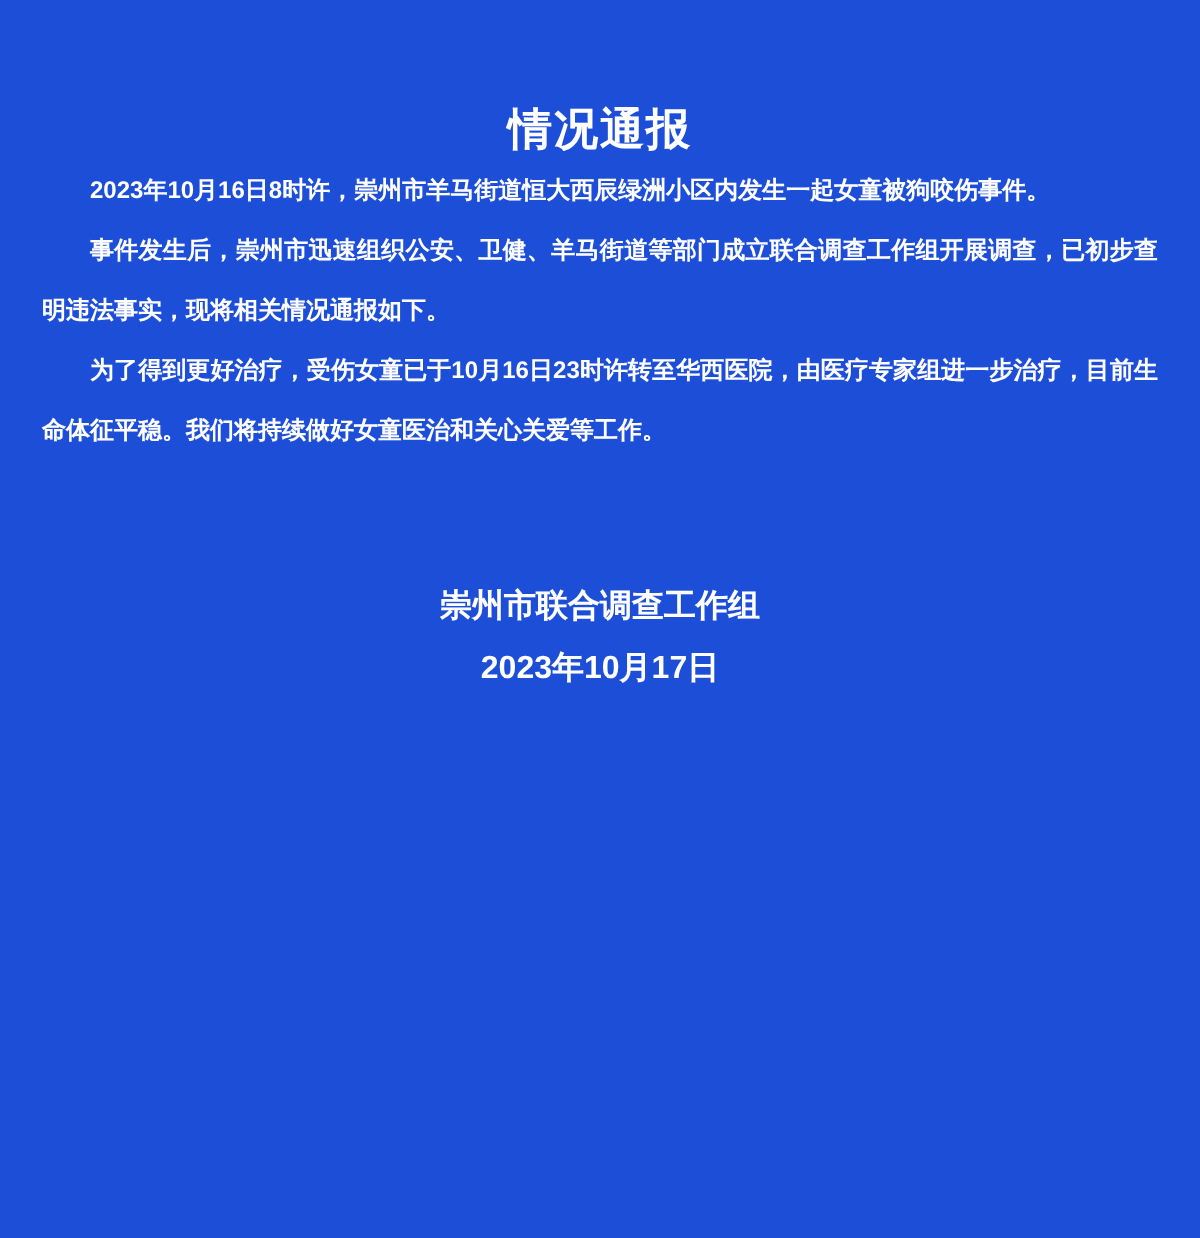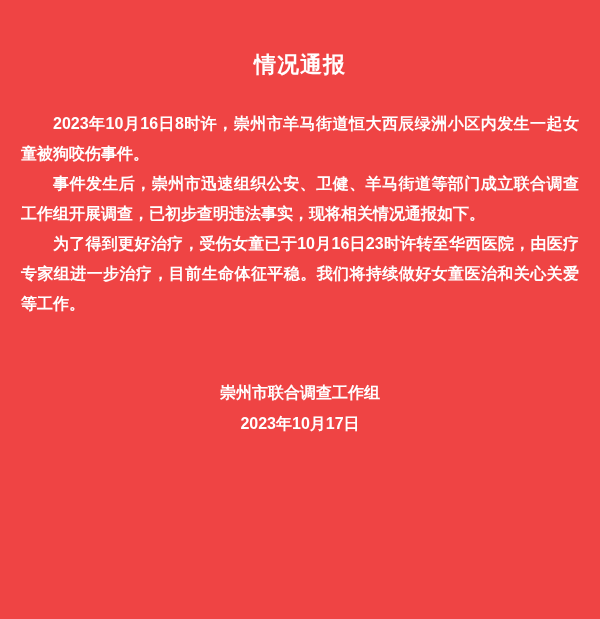--- a/index.html
+++ b/index.html
@@ -4,38 +4,37 @@
 <style>
   html, body {
     margin: 0;
     padding: 0;
   }
   .page {
     position: relative;
     width: 600px;
     height: 619px;
     box-sizing: border-box;
-    background: #ef4444;
+    background: #1d4ed8;
     padding: 0 21px;
     overflow: hidden;
     font-family: "Liberation Sans", sans-serif;
     color: #ffffff;
   }
   .title {
     margin: 0;
     padding-top: 50px;
     text-align: center;
     font-size: 22px;
     font-weight: bold;
     letter-spacing: 1px;
     color: #ffffff;
   }
   .body-block {
-    margin-top: 29px;
-    font-size: 16px;
+    font-size: 12px;
     line-height: 30px;
     font-weight: bold;
     text-align: justify;
   }
   .body-block p {
     margin: 0;
     text-indent: 2em;
   }
   .signature-block {
     margin-top: 58px;

